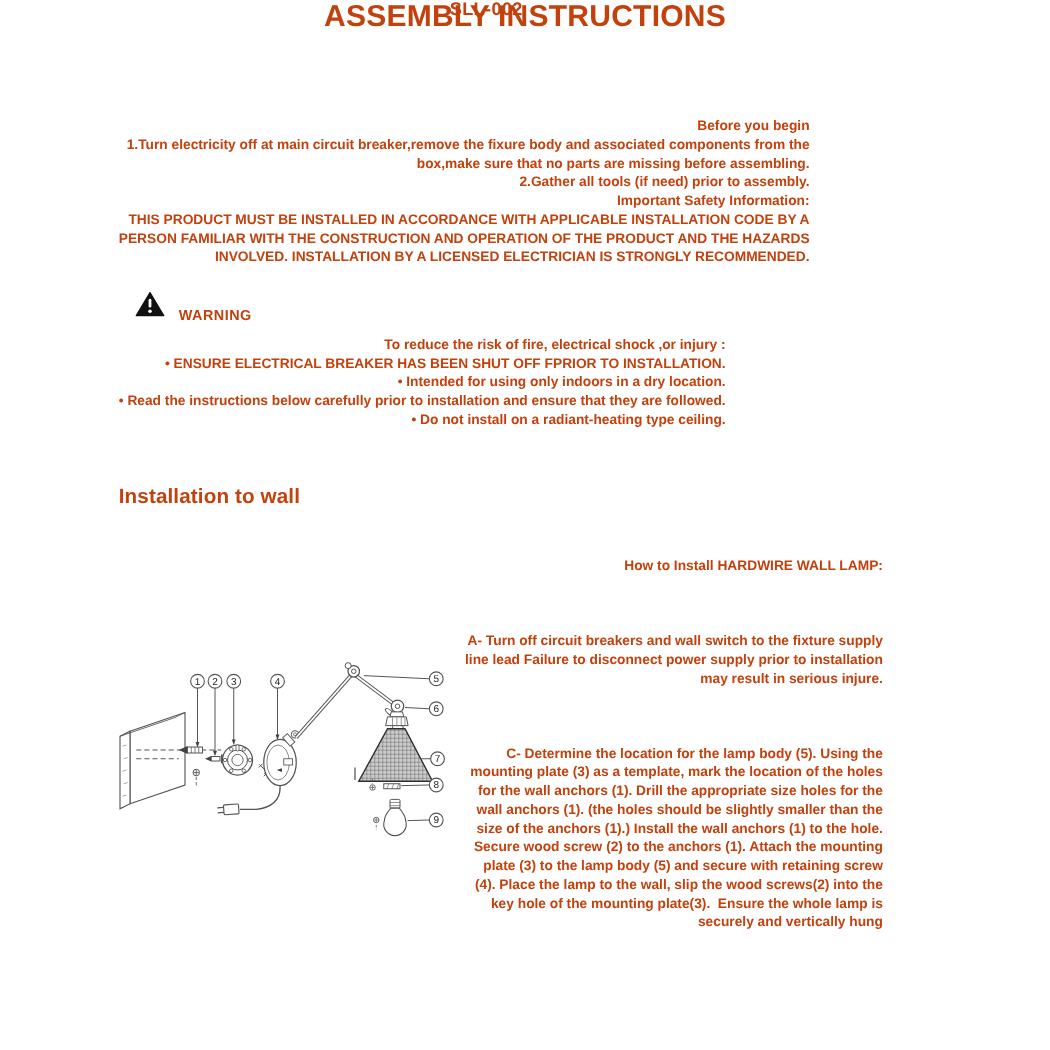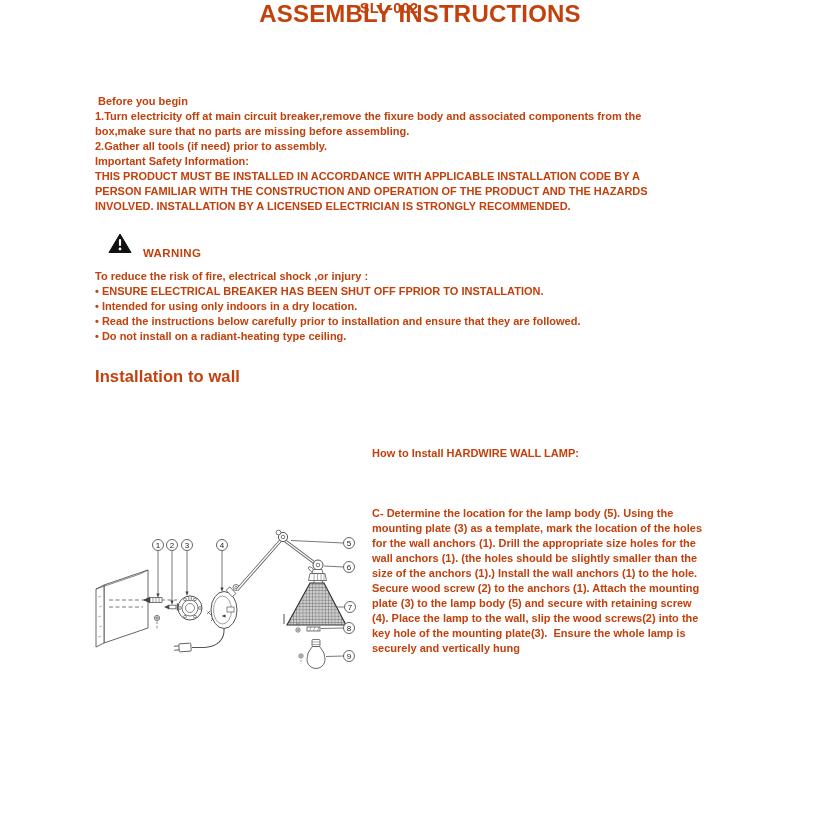--- a/index.html
+++ b/index.html
@@ -1,20 +1,20 @@
 <!DOCTYPE html>
 <html><head>
 <meta charset="utf-8">
 <style>
   html,body{margin:0;padding:0;background:#ffffff;}
   .page{
     position:relative;width:840px;height:840px;background:#ffffff;overflow:hidden;
     font-family:"Liberation Sans",sans-serif;font-weight:bold;color:#c2410c;
   }
-  .abs{position:absolute;}
+  .abs{position:absolute;text-align:right;}
   .pre{white-space:pre;}
   .body-text{font-size:11px;line-height:15px;}
   .doc-title{left:0;top:6;width:840px;text-align:center;font-size:24px;letter-spacing:0.2px;}
   .doc-model{left:7px;top:50;width:764px;text-align:center;font-size:14.5px;letter-spacing:0.3px;} 
   .section-heading{font-size:16.5px;letter-spacing:0.1px;}
   .warning-label{font-size:11.5px;letter-spacing:0.4px;}
   .right-col > div{margin:0 0 15px 0;}
   svg text{font-family:"Liberation Sans",sans-serif;}
 </style>
 </head>
@@ -42,21 +42,21 @@
     </svg>
   </div>
   <div class="abs warning-label" style="left:143px;top:247px;">WARNING</div>
 
   <div class="abs pre body-text" style="left:95px;top:269px;">To reduce the risk of fire, electrical shock ,or injury :
 • ENSURE ELECTRICAL BREAKER HAS BEEN SHUT OFF FPRIOR TO INSTALLATION.
 • Intended for using only indoors in a dry location.
 • Read the instructions below carefully prior to installation and ensure that they are followed.
 • Do not install on a radiant-heating type ceiling.</div>
 
-  <div class="abs section-heading" style="left:95px;top:367px;">Installation to wall</div>
+  <div class="abs section-heading" style="left:95px;top:388px;">Installation to wall</div>
 
   <div class="abs" style="left:85px;top:523px;width:292px;height:164px;">
     <svg width="292" height="164" viewBox="0 0 292 164" fill="none">
       <defs>
         <pattern id="mesh" width="3.2" height="3.2" patternUnits="userSpaceOnUse">
           <rect width="3.2" height="3.2" fill="#cccccc"></rect>
           <path d="M0,0 H3.2 M0,0 V3.2" stroke="#3a3a3a" stroke-width="0.55"></path>
         </pattern>
       </defs>
 
@@ -230,20 +230,23 @@
         <g>
             <circle cx="264" cy="133" r="5.5" fill="#fff" stroke="#555" stroke-width="0.9"></circle>
             <text x="264" y="135.8">9</text>
           </g>
       </g>
     </svg>
   </div>
 
   <div class="abs pre body-text right-col" style="left:372px;top:416px;">
     <div>How to Install HARDWIRE WALL LAMP:</div>
+    <div>A- Turn off circuit breakers and wall switch to the fixture supply
+line lead Failure to disconnect power supply prior to installation
+may result in serious injure.</div>
     <div>C- Determine the location for the lamp body (5). Using the
 mounting plate (3) as a template, mark the location of the holes
 for the wall anchors (1). Drill the appropriate size holes for the
 wall anchors (1). (the holes should be slightly smaller than the
 size of the anchors (1).) Install the wall anchors (1) to the hole.
 Secure wood screw (2) to the anchors (1). Attach the mounting
 plate (3) to the lamp body (5) and secure with retaining screw
 (4). Place the lamp to the wall, slip the wood screws(2) into the
 key hole of the mounting plate(3).  Ensure the whole lamp is
 securely and vertically hung</div>

